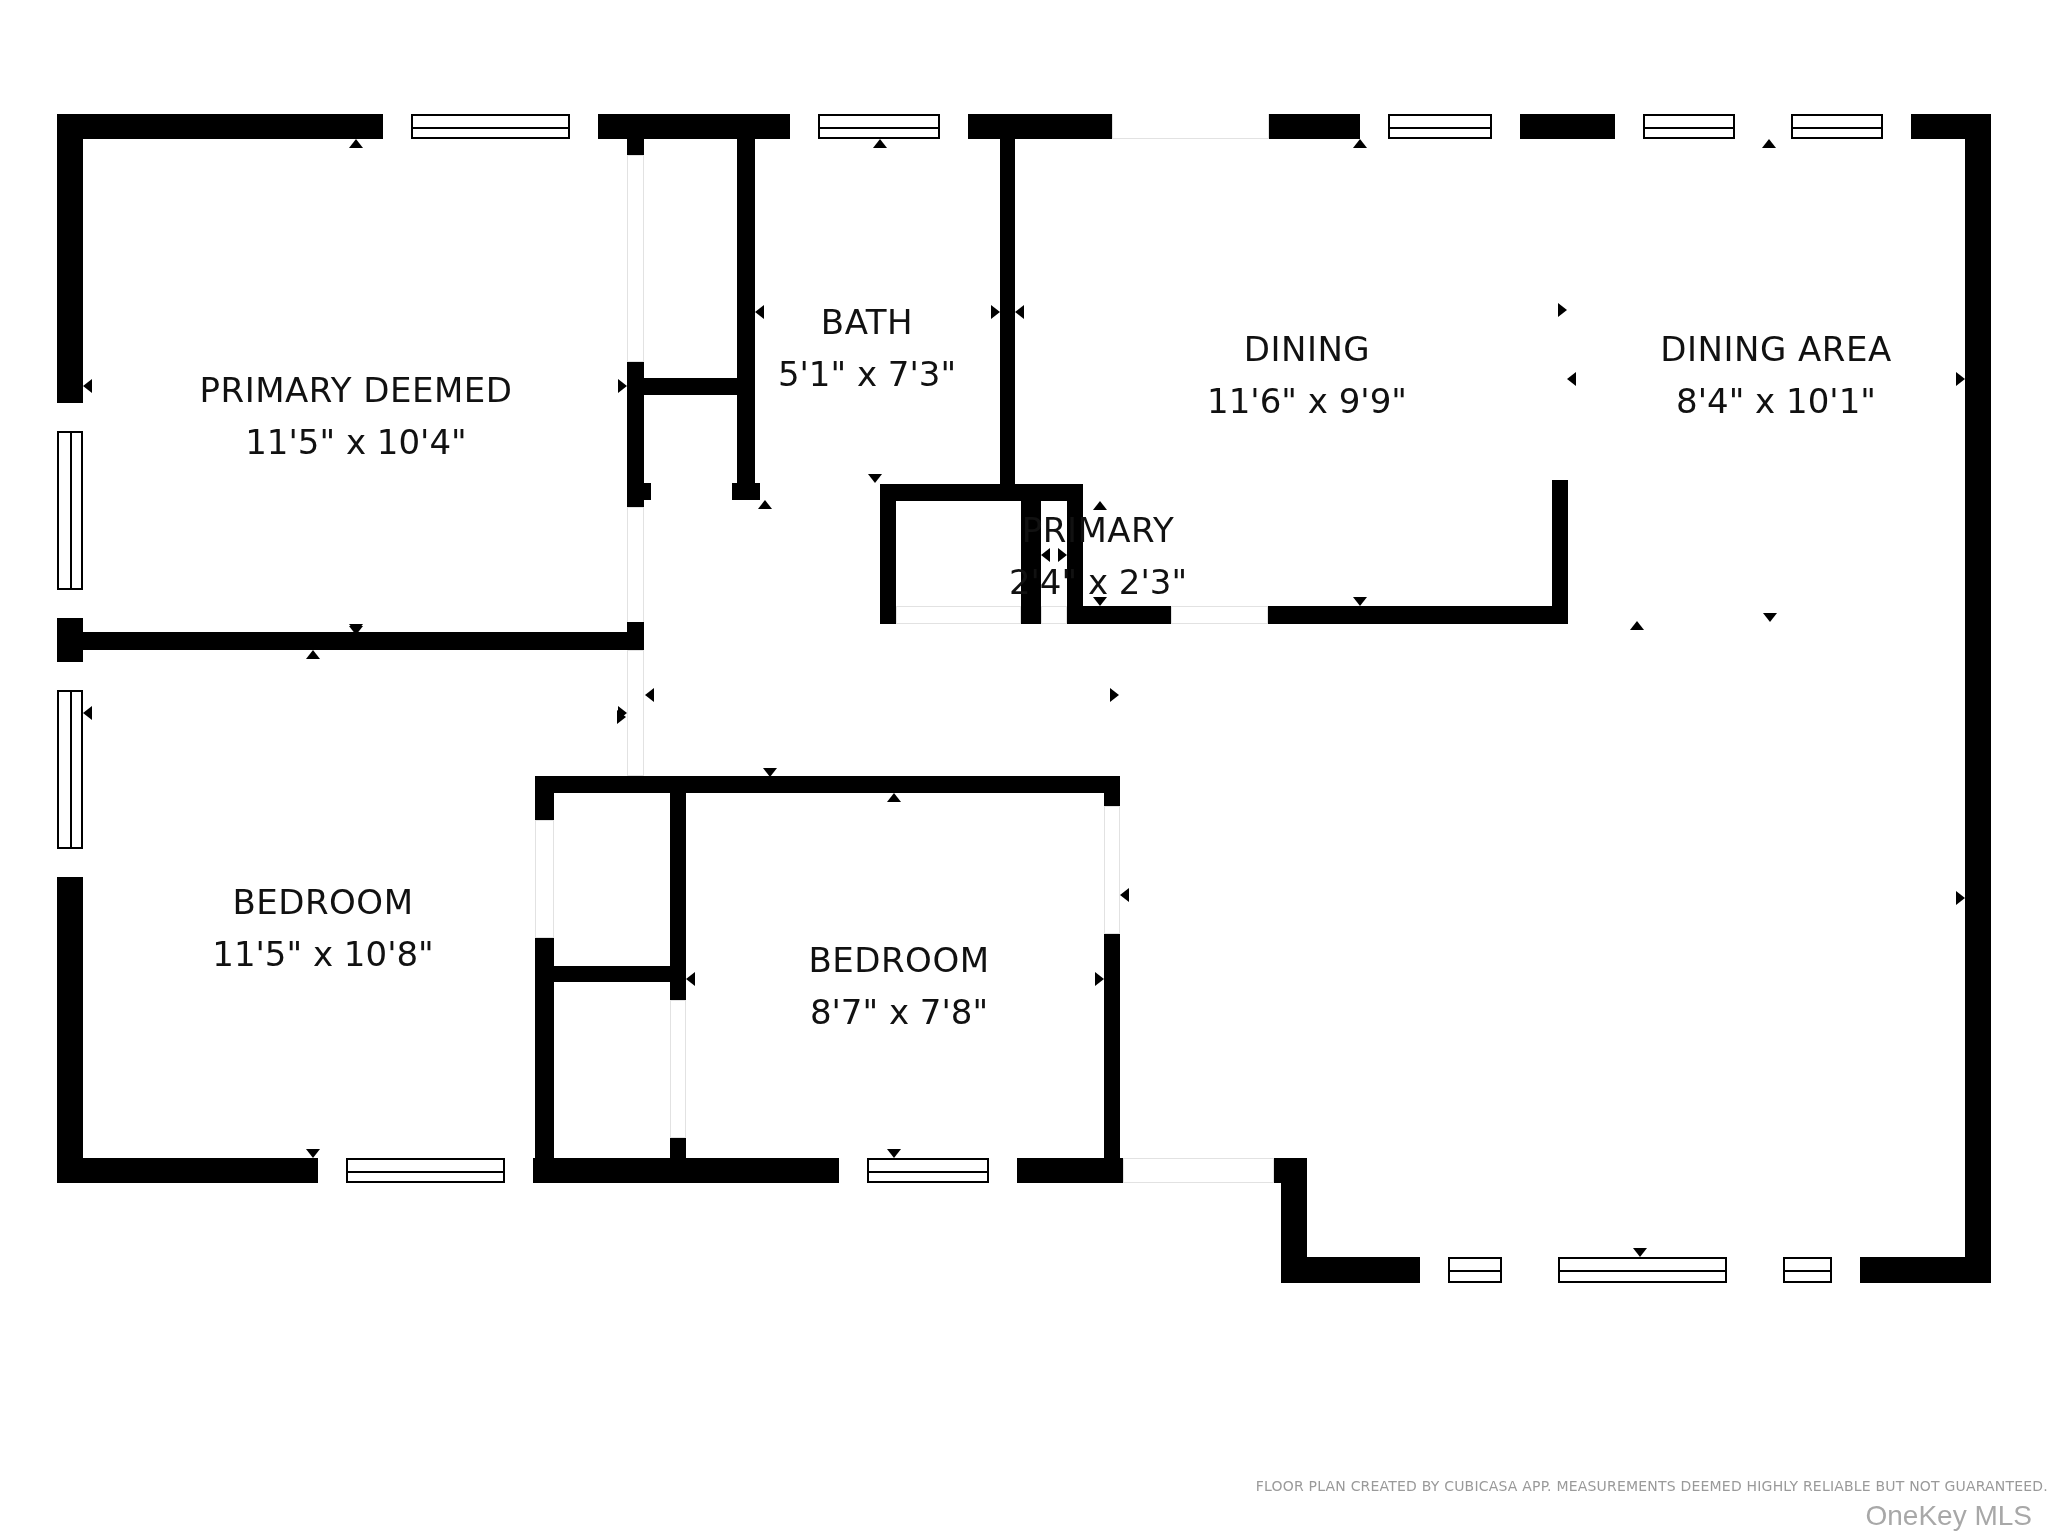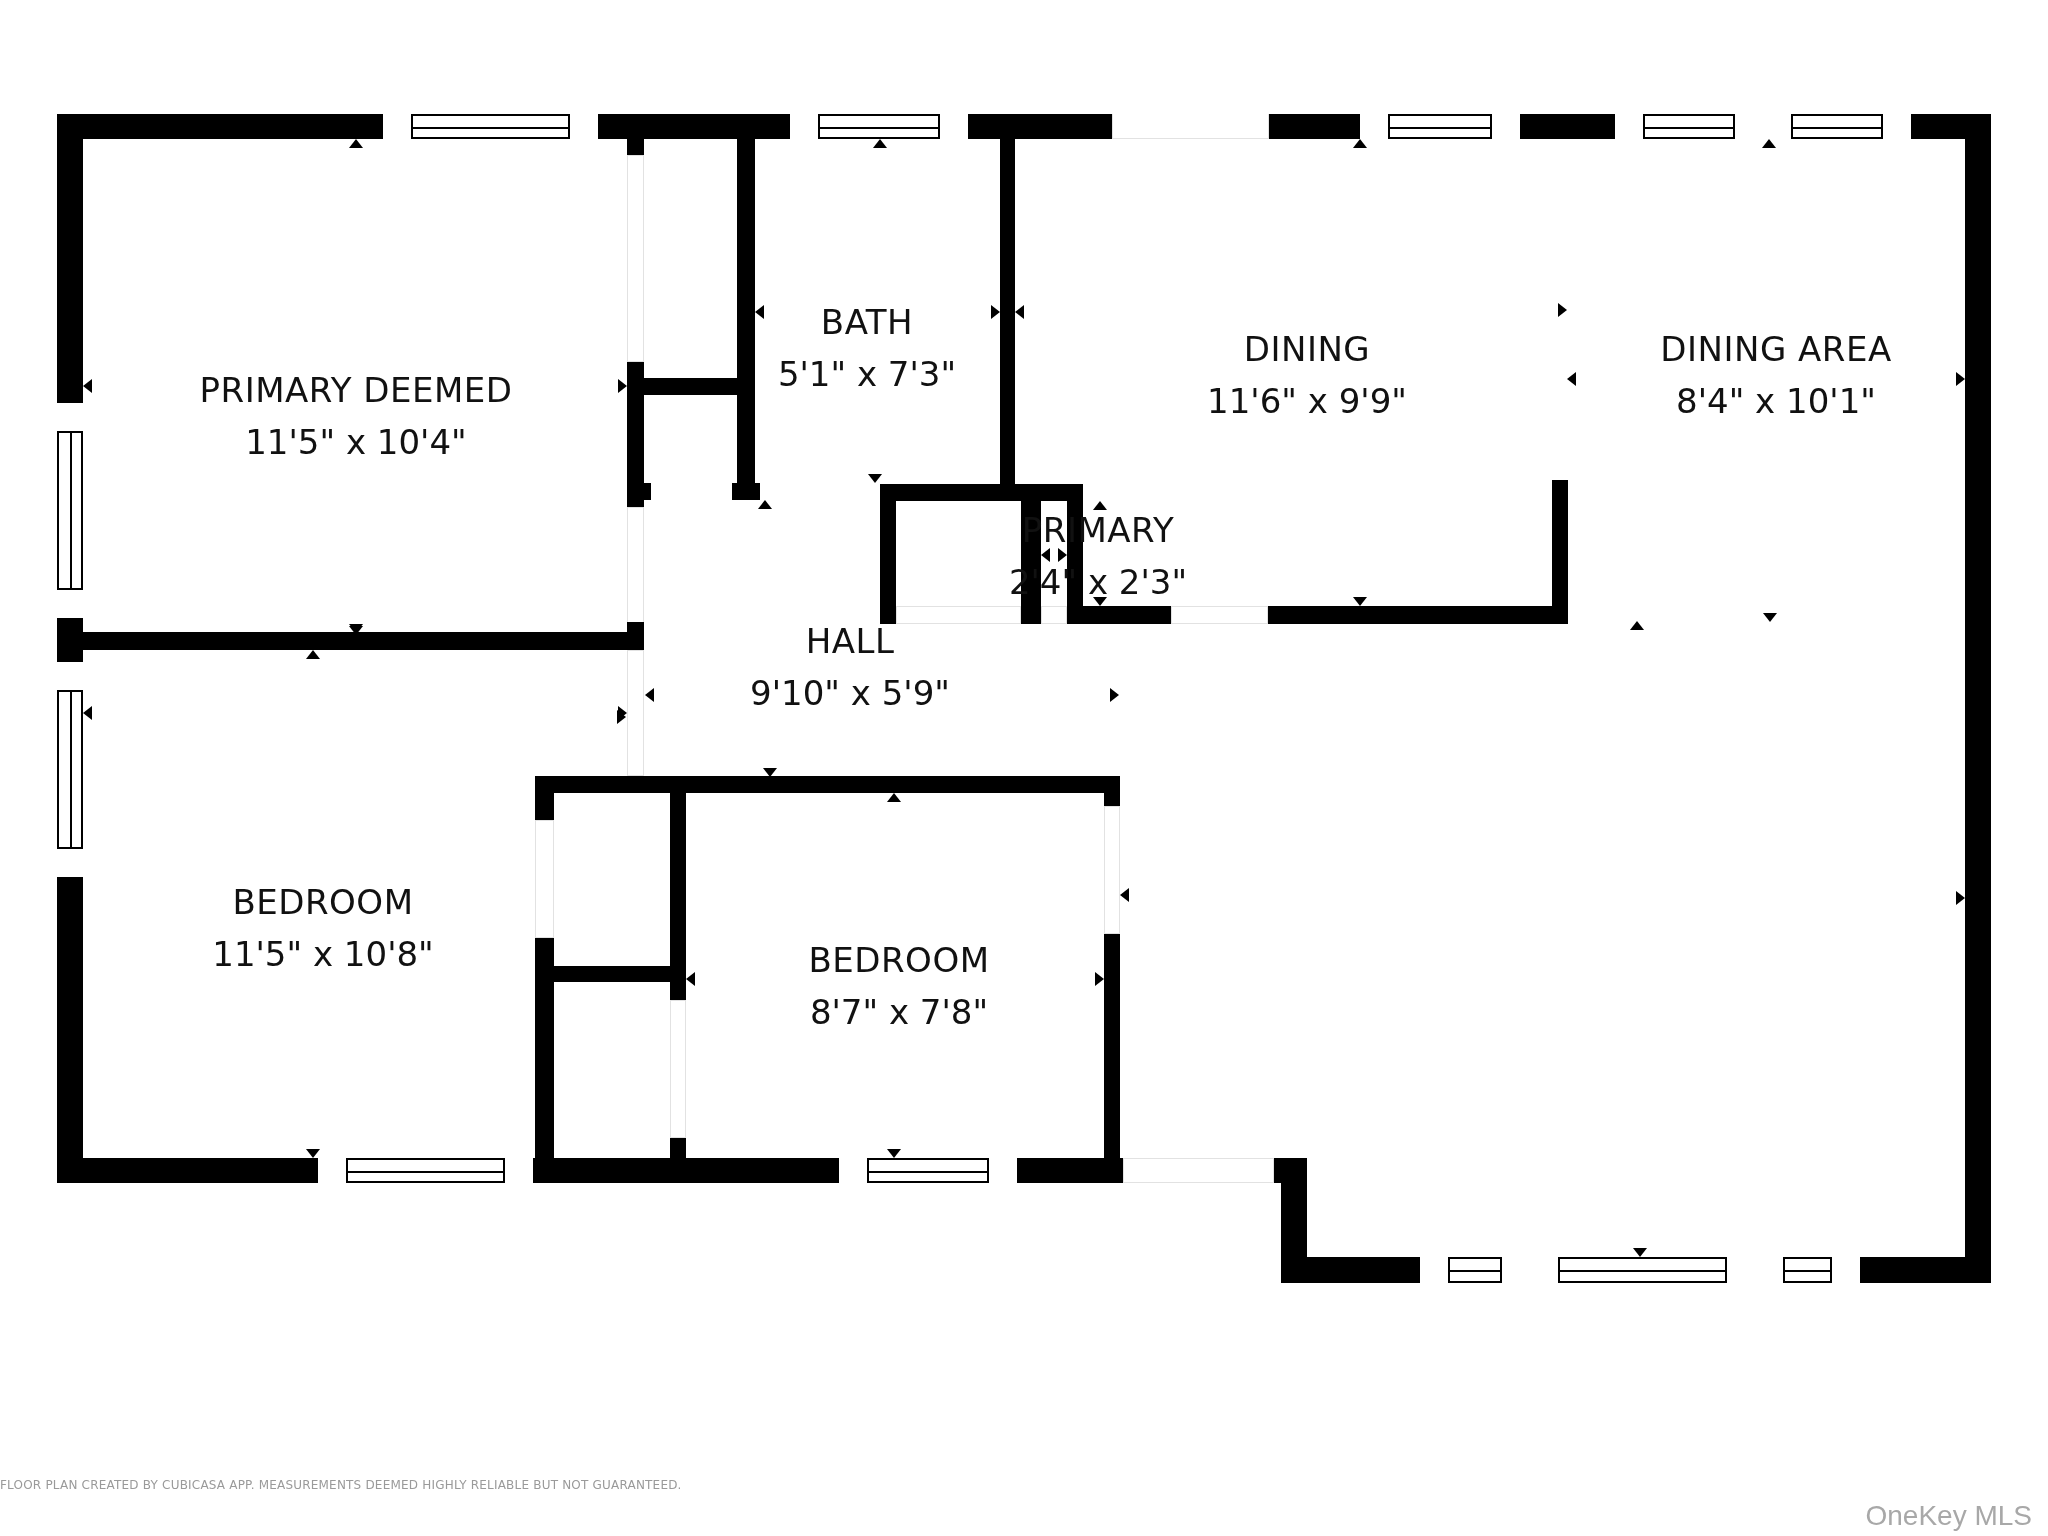--- a/index.html
+++ b/index.html
@@ -17,21 +17,21 @@
   .win.v .cap.b { bottom:-2px; border-top-width:2px; }
   .gap { position:absolute; background:#fff; border:1px solid #e2e2e2; box-sizing:border-box; }
   .label { position:absolute; text-align:center; color:#111; transform:translateX(-50%); white-space:nowrap; line-height:1; }
   .label .name { display:block; font-size:34px; letter-spacing:0.5px; font-weight:400; }
   .label .dims { display:block; font-size:34px; margin-top:18px; }
   .tri { position:absolute; width:0; height:0; }
   .tri.up { border-left:7px solid transparent; border-right:7px solid transparent; border-bottom:9px solid #000; }
   .tri.down { border-left:7px solid transparent; border-right:7px solid transparent; border-top:9px solid #000; }
   .tri.left { border-top:7px solid transparent; border-bottom:7px solid transparent; border-right:9px solid #000; }
   .tri.right { border-top:7px solid transparent; border-bottom:7px solid transparent; border-left:9px solid #000; }
-  .footer { position:absolute; left:0; right:0; top:1478px; text-align:left; font-size:12px; color:#9a9a9a; font-family:"DejaVu Sans", sans-serif; letter-spacing:0.2px; }
+  .footer { position:absolute; left:0; right:0; top:1478px; text-align:right; font-size:14px; color:#9a9a9a; font-family:"DejaVu Sans", sans-serif; letter-spacing:0.2px; }
   .watermark { position:absolute; right:16px; top:1500px; font-size:28px; color:#a8a8a8; font-family:"Liberation Sans", sans-serif; }
 </style>
 </head>
 <body>
 
 <div style="position:absolute;left:0;top:0;width:2048px;height:1536px;">
 
   <div class="w" style="left:57px;top:114px;width:1055px;height:25px;"></div>
 
   <div class="w" style="left:1269px;top:114px;width:722px;height:25px;"></div>
@@ -197,24 +197,20 @@
     <span class="dims">11'6" x 9'9"</span>
   </div>
   <div class="label" style="left:1776px;top:332px;">
     <span class="name">DINING AREA</span>
     <span class="dims">8'4" x 10'1"</span>
   </div>
   <div class="label" style="left:1098px;top:513px;">
     <span class="name">PRIMARY</span>
     <span class="dims">2'4" x 2'3"</span>
   </div>
-  <div class="label" style="left:850px;top:624px;">
-    <span class="name">HALL</span>
-    <span class="dims">9'10" x 5'9"</span>
-  </div>
   <div class="label" style="left:323px;top:885px;">
     <span class="name">BEDROOM</span>
     <span class="dims">11'5" x 10'8"</span>
   </div>
   <div class="label" style="left:899px;top:943px;">
     <span class="name">BEDROOM</span>
     <span class="dims">8'7" x 7'8"</span>
   </div>
 </div>
 

